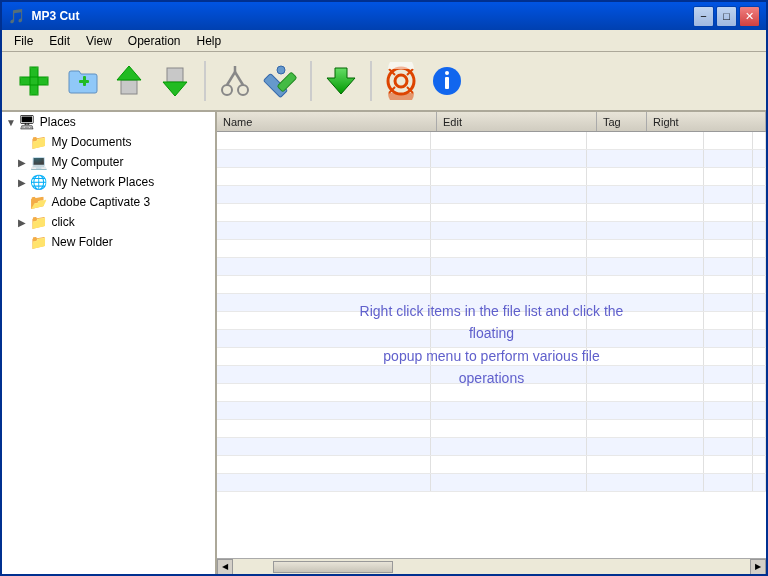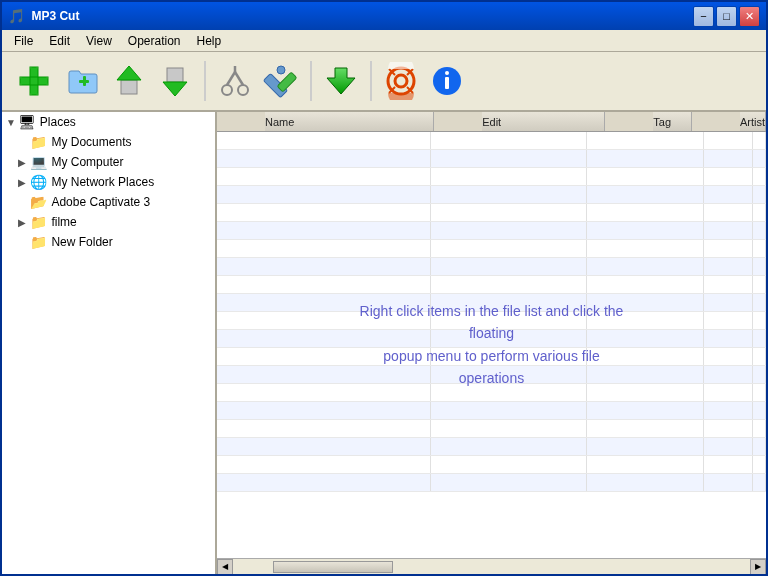--- a/index.html
+++ b/index.html
@@ -102,27 +102,27 @@
       flex-direction: column;
       overflow: hidden;
     }
     #file-header {
       display: flex;
       background: #ddd8c8;
       border-bottom: 1px solid #999;
       height: 20px;
     }
     .col-header {
-      padding: 2px 0;
+      padding: 2px 6px;
       border-right: 1px solid #aaa;
       font-size: 11px;
       font-weight: normal;
       color: #222;
       background: linear-gradient(to bottom, #e8e4d8, #d0ccc0);
-      display: flex; align-items: center; margin-left: 48px;
+      display: flex; align-items: center;
     }
     .col-name { width: 220px; }
     .col-path { width: 160px; }
     .col-type { width: 120px; }
     .col-tag { width: 50px; }
     .col-artist { flex: 1; }
 
     #file-body {
       flex: 1;
       overflow-y: auto;
@@ -335,36 +335,36 @@
         <span>My Network Places</span>
       </div>
       <div class="tree-item indent-1">
         <span class="tree-expand">&nbsp;</span>
         <span class="tree-icon">📂</span>
         <span>Adobe Captivate 3</span>
       </div>
       <div class="tree-item indent-1">
         <span class="tree-expand">▶</span>
         <span class="tree-icon">📁</span>
-        <span>filme</span>
+        <span>click</span>
       </div>
       <div class="tree-item indent-1">
         <span class="tree-expand">&nbsp;</span>
         <span class="tree-icon">📁</span>
         <span>New Folder</span>
       </div>
     </div>
 
     <div id="file-panel">
 
       <div id="file-header">
         <div class="col-header col-name">Name</div>
         <div class="col-header col-path">Edit</div>
         <div class="col-header col-tag">Tag</div>
-        <div class="col-header col-artist">Artist</div>
+        <div class="col-header col-artist">Right</div>
       </div>
 
       <div id="file-body">
 
         <div class="file-row">
           <div class="file-cell" style="width:220px"></div>
           <div class="file-cell" style="width:160px"></div>
           <div class="file-cell" style="width:120px"></div>
           <div class="file-cell" style="width:50px"></div>
           <div class="file-cell" style="flex:1"></div>

